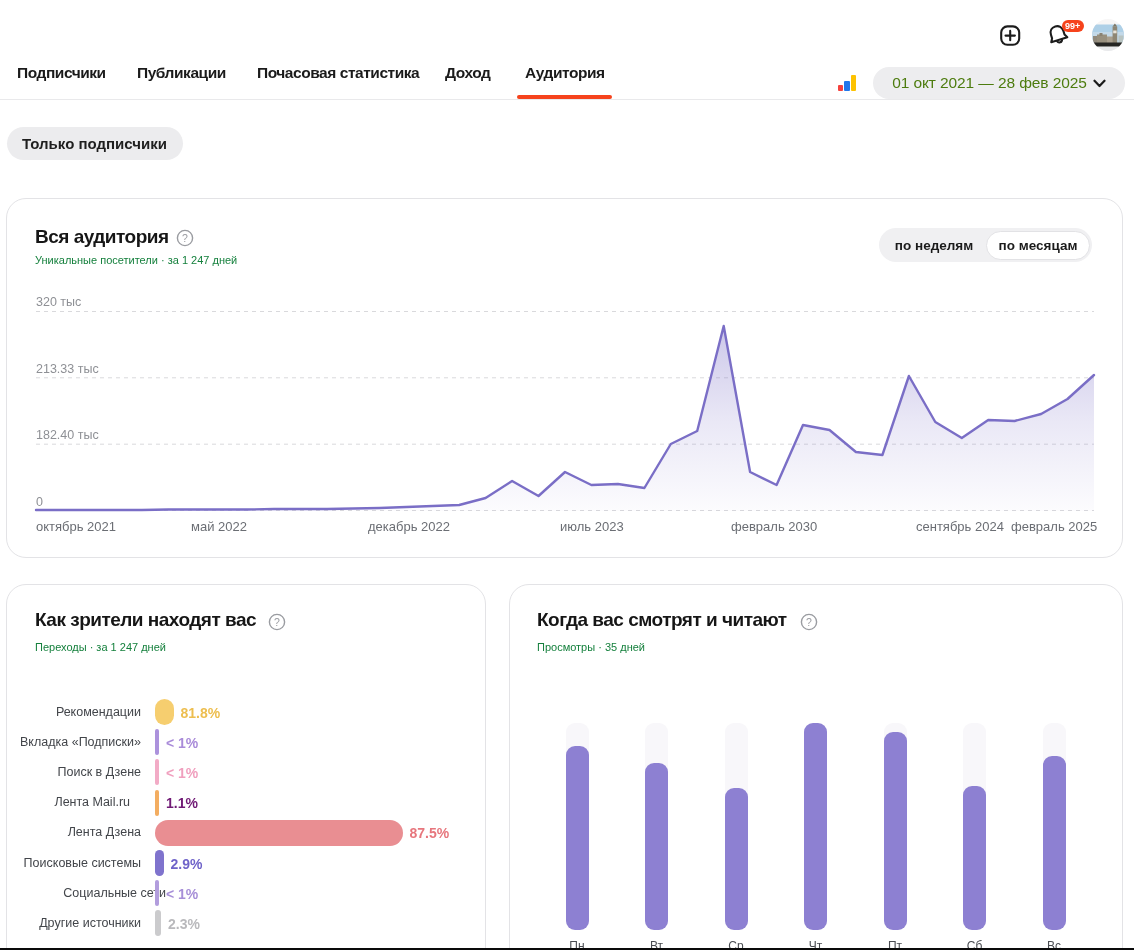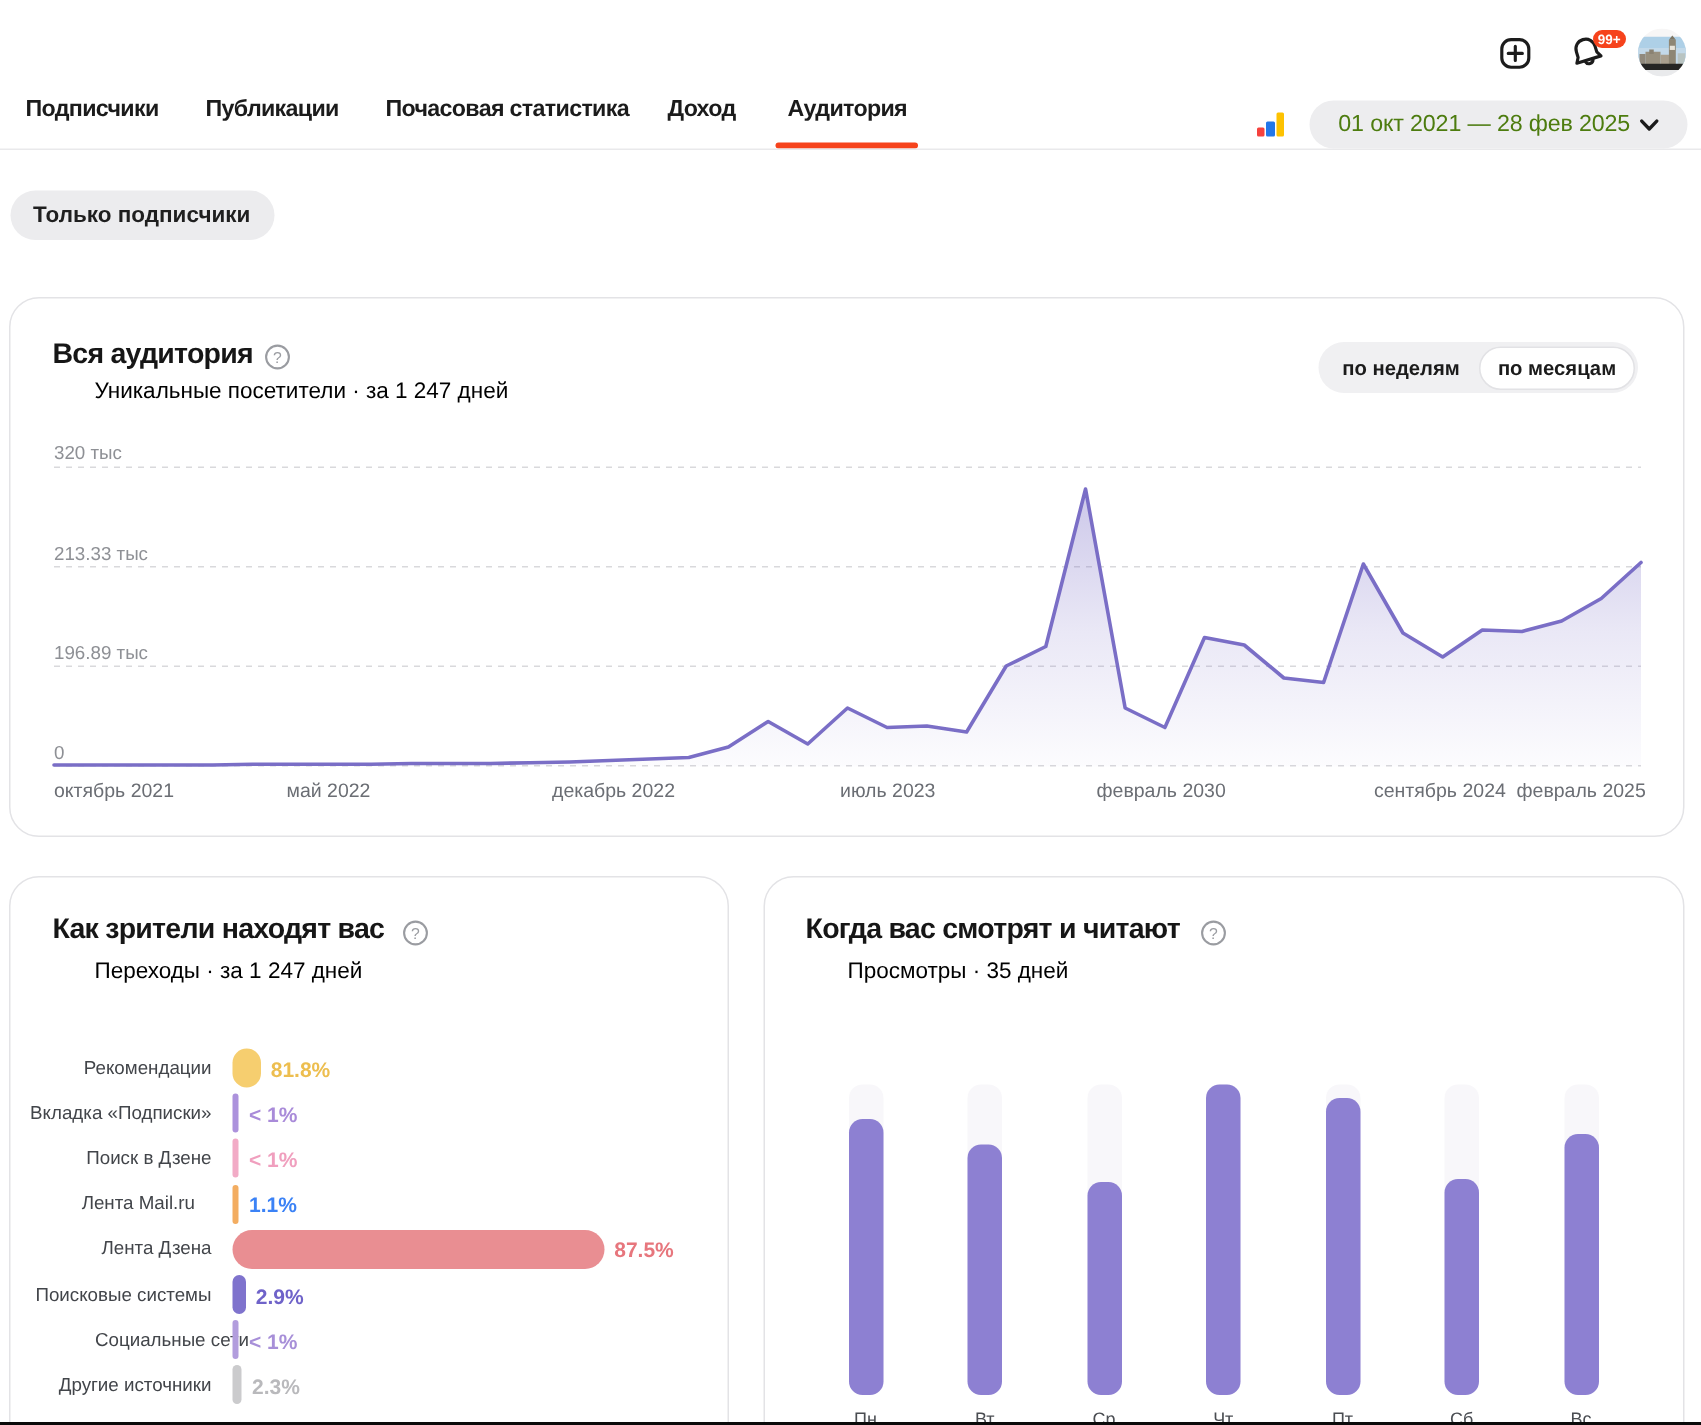--- a/index.html
+++ b/index.html
@@ -3,21 +3,21 @@
 <meta charset="utf-8">
 <style>
   html,body{margin:0;padding:0;background:#fff;}
   *{box-sizing:border-box;}
   #page{position:relative;width:1134px;height:950px;background:#fff;overflow:hidden;
         font-family:"Liberation Sans", sans-serif;}
   .abs{position:absolute;}
   .tab{position:absolute;top:64px;font-size:15.5px;font-weight:600;color:#1b1b1b;line-height:17px;letter-spacing:-0.45px;white-space:nowrap;}
   .card{position:absolute;background:#fff;border:1px solid #e3e3e6;border-radius:20px;}
   .ctitle{position:absolute;font-size:19px;font-weight:700;color:#161616;line-height:20px;letter-spacing:-0.5px;white-space:nowrap;}
-  .csub{position:absolute;font-size:15px;font-weight:400;color:#000000;line-height:15px;white-space:nowrap;margin-left:28px;}
+  .csub{position:absolute;font-size:11px;font-weight:400;color:#15803d;line-height:15px;white-space:nowrap;}
   .ylab{position:absolute;font-size:12.5px;color:#8e9095;line-height:13px;}
   .xlab{position:absolute;top:520px;font-size:13px;color:#6b6e74;line-height:13px;white-space:nowrap;}
   .rowlab{position:absolute;font-size:12.5px;color:#42454a;line-height:13px;white-space:nowrap;text-align:right;}
   .val{position:absolute;font-size:14px;font-weight:700;line-height:14px;white-space:nowrap;}
   .hbar{position:absolute;}
   .track{position:absolute;width:23px;background:#f8f7fa;border-radius:9px;}
   .vbar{position:absolute;width:23px;background:#8d80d2;border-radius:9px;}
   .wday{position:absolute;top:940px;font-size:12px;color:#4a4d52;line-height:12px;text-align:center;width:30px;}
 </style>
 </head>
@@ -91,21 +91,21 @@
   </svg>
   <div class="csub" style="left:35px;top:253px;">Уникальные посетители · за 1 247 дней</div>
 
   <div class="abs" style="left:879px;top:228px;width:213px;height:34px;border-radius:17px;background:#f0f0f2;"></div>
   <div class="abs" style="left:986px;top:230.5px;width:104px;height:29px;border-radius:14.5px;background:#fff;border:1px solid #e2e2e5;"></div>
   <div class="abs" style="left:879px;top:239px;width:110px;text-align:center;font-size:13.5px;font-weight:600;color:#1b1b1b;line-height:14px;">по неделям</div>
   <div class="abs" style="left:986px;top:239px;width:104px;text-align:center;font-size:13.5px;font-weight:600;color:#1b1b1b;line-height:14px;">по месяцам</div>
 
   <div class="ylab" style="left:36px;top:296px;">320 тыс</div>
   <div class="ylab" style="left:36px;top:362.5px;">213.33 тыс</div>
-  <div class="ylab" style="left:36px;top:429px;">196.89 тыс</div>
+  <div class="ylab" style="left:36px;top:429px;">182.40 тыс</div>
   <div class="ylab" style="left:36px;top:495.5px;">0</div>
 
   <div class="xlab" style="left:36px;">октябрь 2021</div>
   <div class="xlab" style="left:191px;">май 2022</div>
   <div class="xlab" style="left:368px;">декабрь 2022</div>
   <div class="xlab" style="left:560px;">июль 2023</div>
   <div class="xlab" style="left:731px;">февраль 2030</div>
   <div class="xlab" style="left:916px;">сентябрь 2024</div>
   <div class="xlab" style="left:1011px;">февраль 2025</div>
 
@@ -138,21 +138,21 @@
   <div class="hbar" style="left:154.5px;top:699.0px;width:19px;height:26px;background:#f6ce6f;border-radius:13px;"></div>
   <div class="val" style="left:180.5px;top:705.5px;color:#edbe4f;">81.8%</div>
   <div class="rowlab" style="left:0px;top:735.7px;width:141px;">Вкладка «Подписки»</div>
   <div class="hbar" style="left:154.5px;top:729.2px;width:4.5px;height:26px;background:#ac92dc;border-radius:2.25px;"></div>
   <div class="val" style="left:166.0px;top:735.7px;color:#a98bd9;">&lt; 1%</div>
   <div class="rowlab" style="left:0px;top:765.9px;width:141px;">Поиск в Дзене</div>
   <div class="hbar" style="left:154.5px;top:759.4px;width:4.5px;height:26px;background:#f2abc6;border-radius:2.25px;"></div>
   <div class="val" style="left:166.0px;top:765.9px;color:#f09fbe;">&lt; 1%</div>
   <div class="rowlab" style="left:0px;top:796.1px;width:130px;">Лента Mail.ru</div>
   <div class="hbar" style="left:154.5px;top:789.6px;width:4.5px;height:26px;background:#f3ad61;border-radius:2.25px;"></div>
-  <div class="val" style="left:166.0px;top:796.1px;color:#3b82f6;">1.1%</div>
+  <div class="val" style="left:166.0px;top:796.1px;color:#701a75;">1.1%</div>
   <div class="rowlab" style="left:0px;top:826.3px;width:141px;">Лента Дзена</div>
   <div class="hbar" style="left:154.5px;top:819.8px;width:248px;height:26px;background:#e98e92;border-radius:13px;"></div>
   <div class="val" style="left:409.5px;top:826.3px;color:#e7767d;">87.5%</div>
   <div class="rowlab" style="left:0px;top:856.5px;width:141px;">Поисковые системы</div>
   <div class="hbar" style="left:154.5px;top:850.0px;width:9px;height:26px;background:#7f73cd;border-radius:4.5px;"></div>
   <div class="val" style="left:170.5px;top:856.5px;color:#6f63c9;">2.9%</div>
   <div class="rowlab" style="left:0px;top:886.7px;width:166px;">Социальные сети</div>
   <div class="hbar" style="left:154.5px;top:880.2px;width:4.5px;height:26px;background:#b29ddd;border-radius:2.25px;"></div>
   <div class="val" style="left:166.0px;top:886.7px;color:#a78fd8;">&lt; 1%</div>
   <div class="rowlab" style="left:0px;top:916.9px;width:141px;">Другие источники</div>

